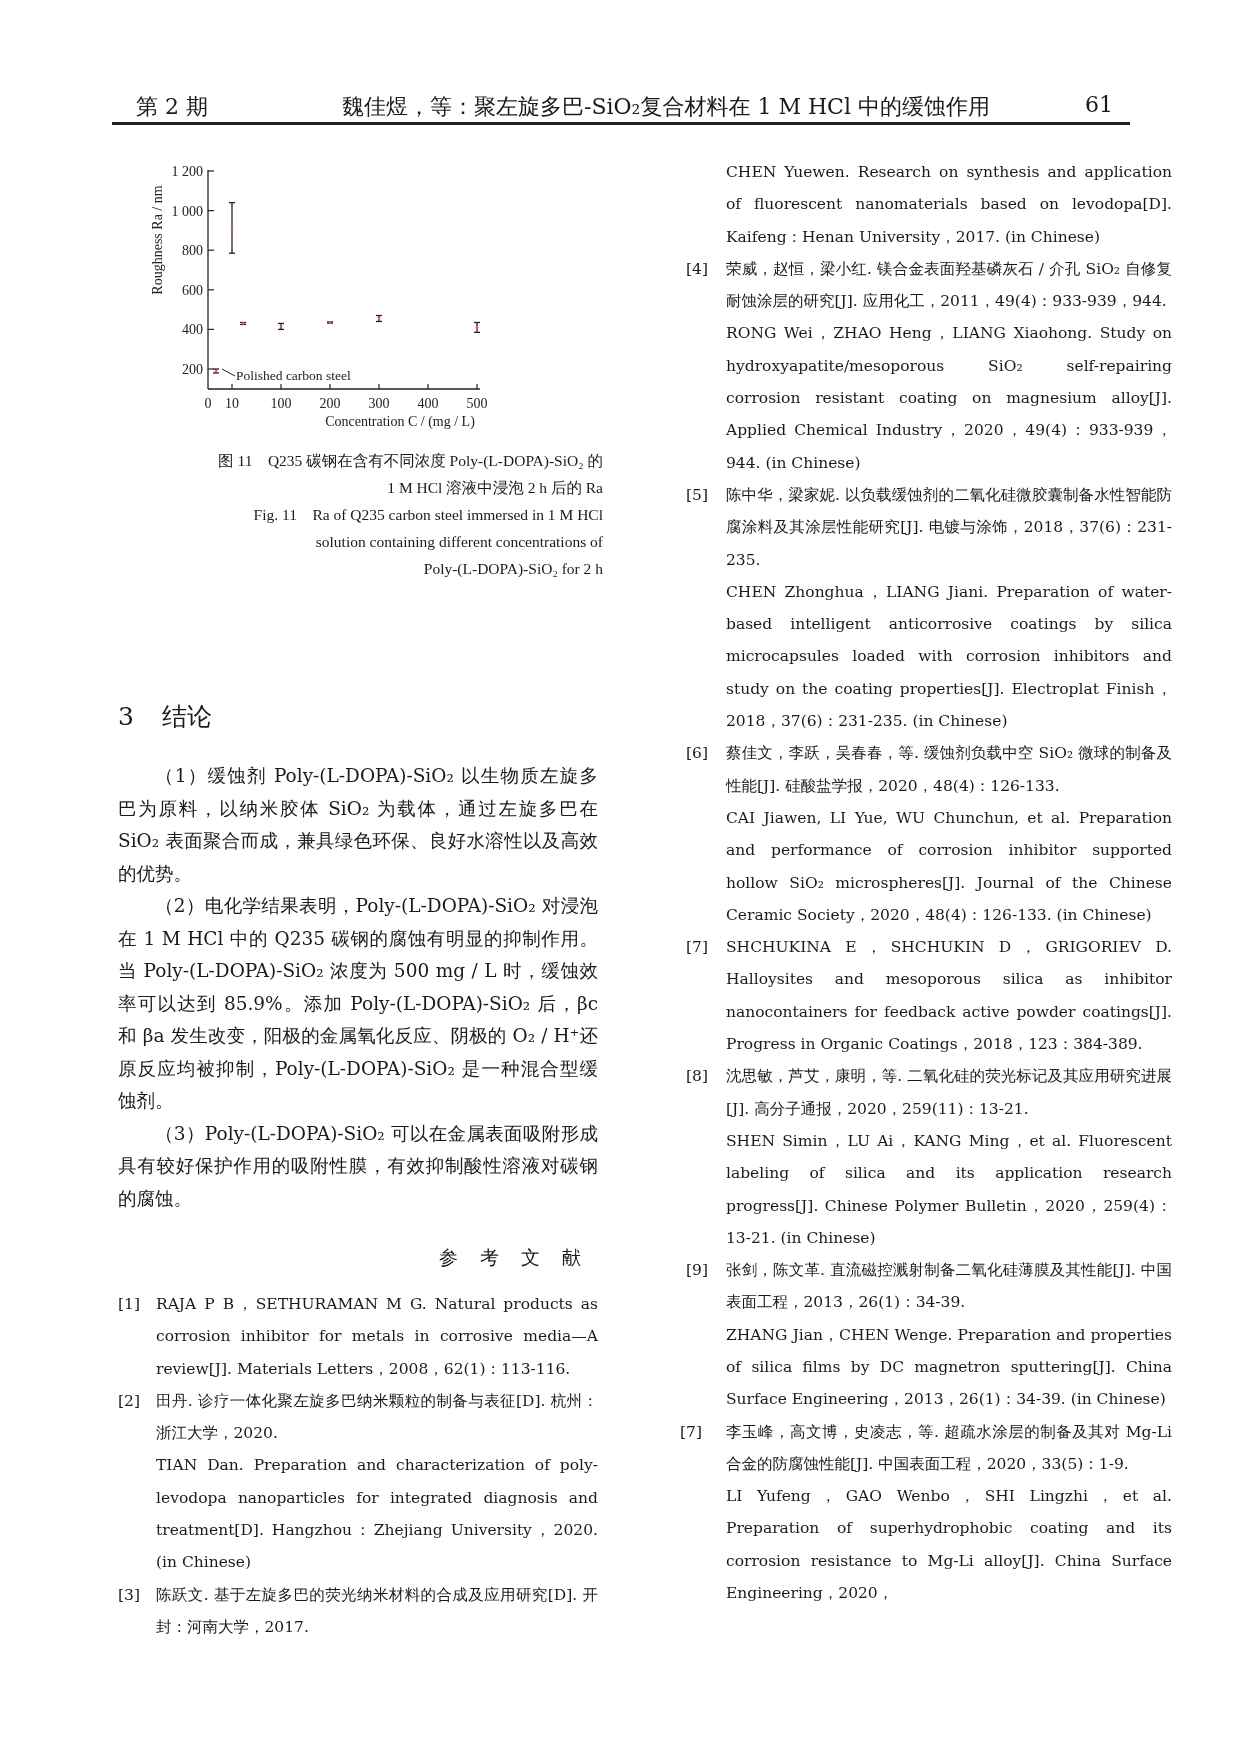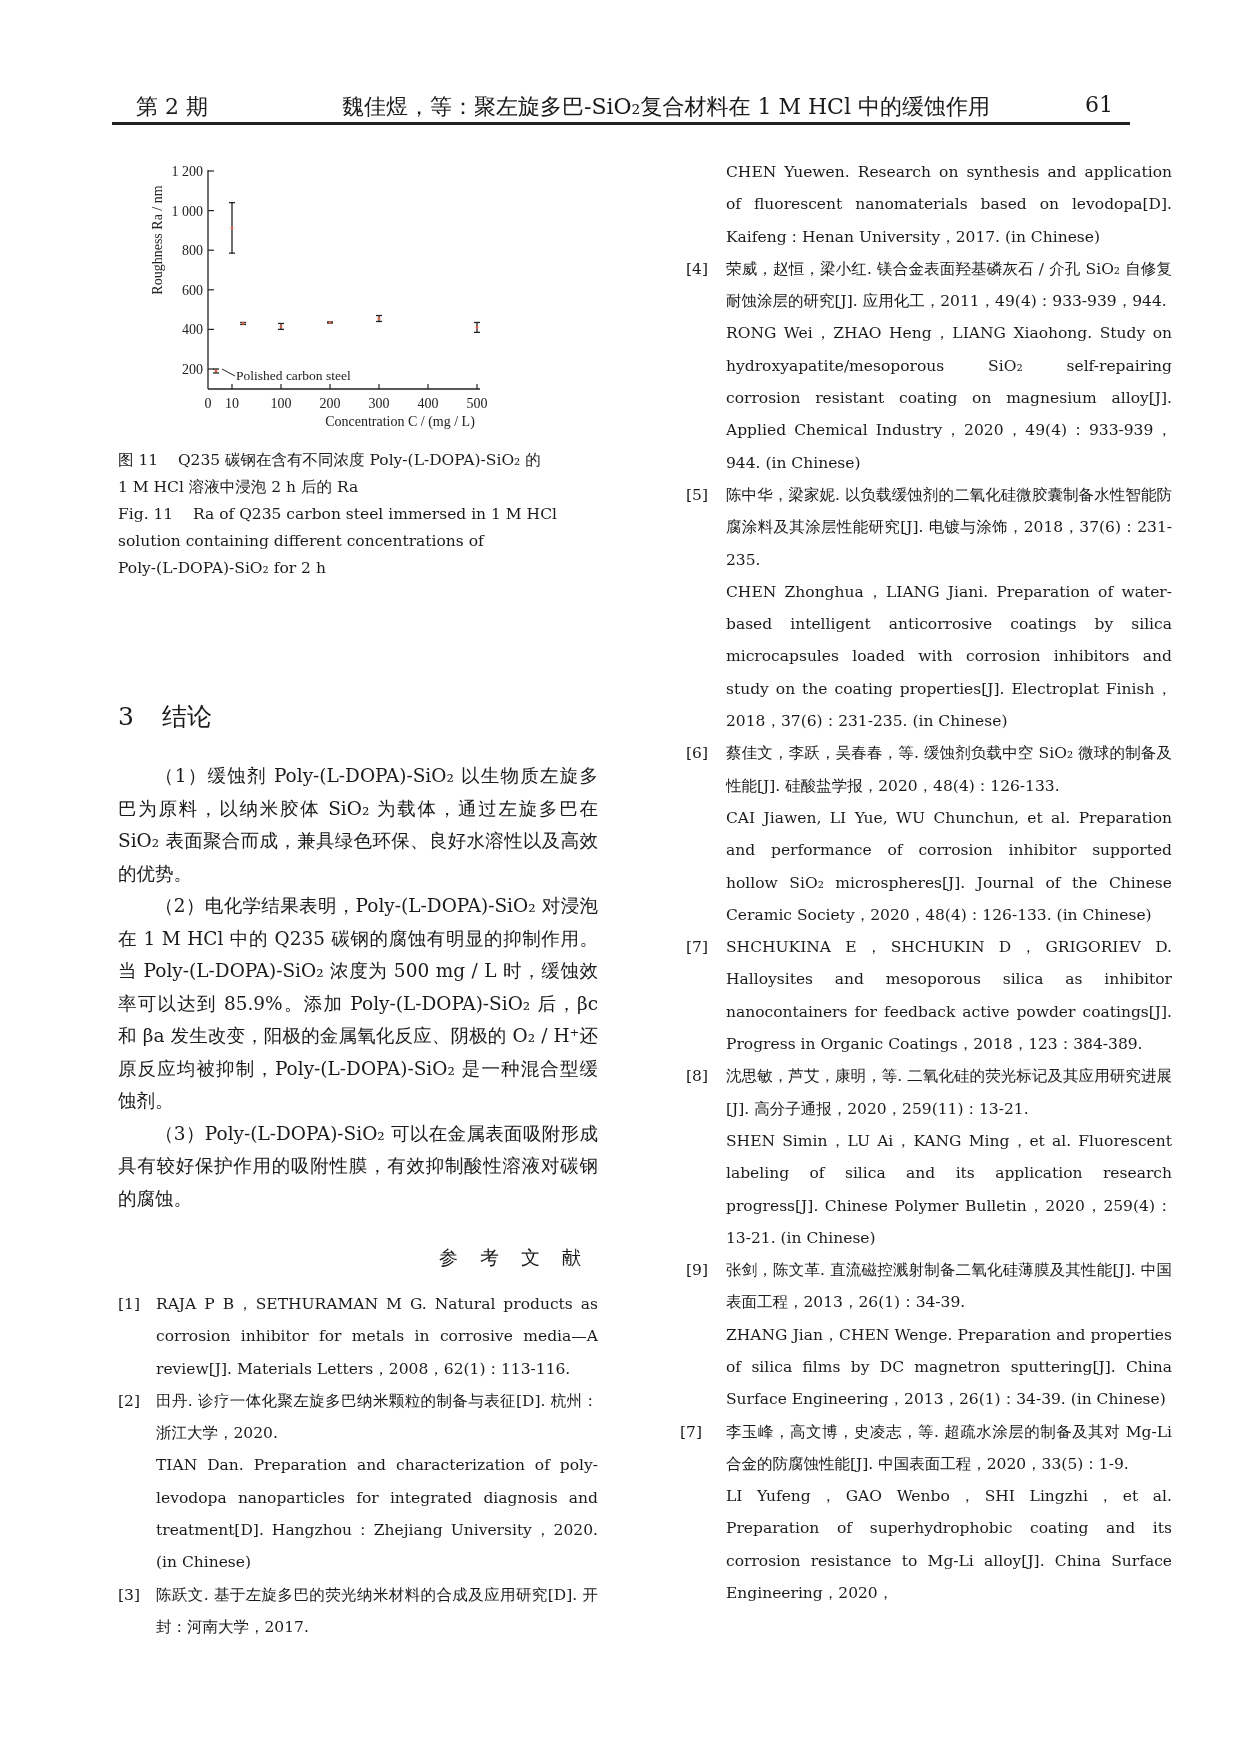--- a/index.html
+++ b/index.html
@@ -5,21 +5,21 @@
   html, body { margin:0; padding:0; background:#fff; }
   body { width:1241px; height:1755px; position:relative; overflow:hidden;
          font-family:"DejaVu Serif","Liberation Serif",serif; color:#1a1a1a; }
   .header { position:absolute; left:118px; right:118px; top:88px; height:34px;
             font-size:22px; }
   .header .left { position:absolute; left:18px; top:4px; }
   .header .mid { position:absolute; left:224px; top:4px; }
   .header .right { position:absolute; right:10px; top:4px; }
   .header-rule { position:absolute; left:112px; width:1018px; top:122px; height:3px; background:#222; }
   .figure { position:absolute; left:140px; top:150px; width:420px; height:340px; }
-  .caption { position:absolute; left:118px; width:485px; text-align:left; font-size:15.5px; line-height:27px; }
+  .caption { position:absolute; left:118px; width:485px; text-align:right; font-size:15.5px; line-height:27px;font-family:Liberation Serif, serif; }
   .section-title { position:absolute; left:118px; top:700px; font-size:25px; }
   .section-title span.num { margin-right:28px; }
   .para { position:absolute; left:118px; width:480px; font-size:18.5px; line-height:32.5px; text-align:justify; }
   .para p { margin:0; text-indent:2em; }
   .refs-title { position:absolute; left:118px; width:485px; top:1245px; text-align:right; font-size:19px; letter-spacing:22px; }
   .ref-list { position:absolute; font-size:15.5px; line-height:32.3px; }
   .ref { position:relative; padding-left:38px; text-align:justify; }
   .ref .rn { position:absolute; left:0; top:0; }
   .ref .alt { display:block; }
   .left-refs { left:118px; width:480px; top:1288px; }

